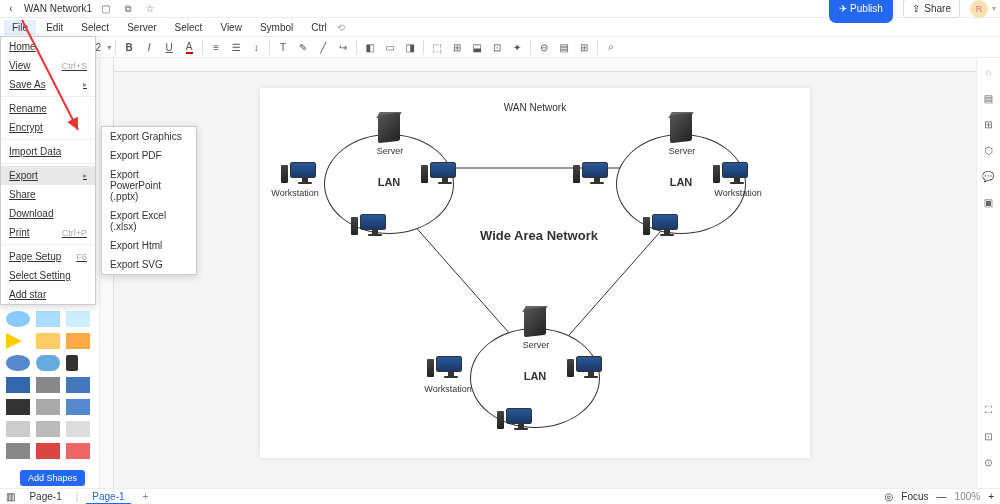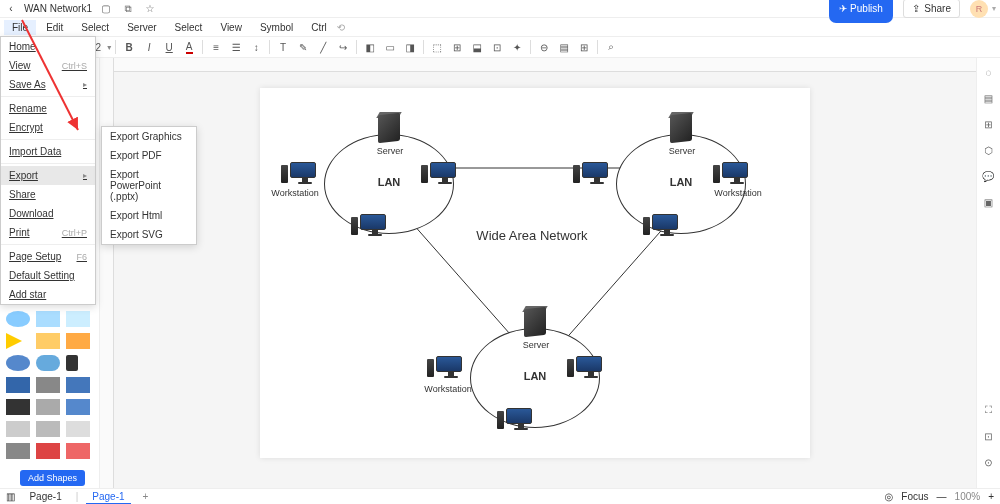--- a/index.html
+++ b/index.html
@@ -206,20 +206,21 @@
 
   <div class="canvas-wrap">
     <div class="ruler-h"></div>
     <div class="ruler-v"></div>
     <div class="canvas">
       <svg class="netlines">
         <line x1="130" y1="80" x2="430" y2="80" stroke="#333" stroke-width="1"></line>
         <line x1="130" y1="110" x2="280" y2="280" stroke="#333" stroke-width="1"></line>
         <line x1="430" y1="110" x2="280" y2="280" stroke="#333" stroke-width="1"></line>
       </svg>
+      <div class="label" style="top:14px;left:0;width:100%;font-size:10px">WAN Network</div>
 
       <div class="lan-circle" style="top:46px;left:64px;width:130px;height:100px"></div>
       <div class="lan-label" style="top:88px;left:64px;width:130px">LAN</div>
       <div class="server-icon" style="top:24px;left:116px">
           <div class="top"></div>
           <div class="body"></div>
         </div>
       <div class="label" style="top:58px;left:100px;width:60px">Server</div>
       <div class="ws-icon" style="top:74px;left:30px">
           <div class="cpu"></div>
@@ -288,21 +289,21 @@
           <div class="stand"></div>
           <div class="base"></div>
         </div>
       <div class="ws-icon" style="top:320px;left:246px">
           <div class="cpu"></div>
           <div class="screen"></div>
           <div class="stand"></div>
           <div class="base"></div>
         </div>
 
-      <div class="label" style="top:140px;left:212px;width:120px;font-size:13px;font-weight:normal;line-height:1.3">Wide Area Network</div>
+      <div class="label" style="top:140px;left:219px;width:120px;font-size:13px;font-weight:bold;line-height:1.3">Wide Area Network</div>
     </div>
   </div>
 
   <div class="rightpanel">
     <div class="rp">◌</div>
     <div class="rp">▤</div>
     <div class="rp">⊞</div>
     <div class="rp">⬡</div>
     <div class="rp">💬</div>
     <div class="rp">▣</div>
@@ -365,31 +366,32 @@
     <div class="ditem">
       <span>Print</span>
       <span class="shortcut">Ctrl+P</span>
     </div>
     <div class="dsep"></div>
     <div class="ditem">
       <span>Page Setup</span>
       <span class="shortcut">F6</span>
     </div>
     <div class="ditem">
-      <span>Default Setting</span>
+      <span>Select Setting</span>
     </div>
     <div class="ditem">
       <span>Add star</span>
     </div>
   </div>
 
 <div class="dropdown exportmenu" id="exportmenu">
     <div class="ditem">Export Graphics</div>
     <div class="ditem">Export PDF</div>
     <div class="ditem">Export PowerPoint (.pptx)</div>
+    <div class="ditem">Export Excel (.xlsx)</div>
     <div class="ditem">Export Html</div>
     <div class="ditem">Export SVG</div>
   </div>
 
 <svg class="red-arrow" width="80" height="120">
   <defs>
       <marker id="ah" markerWidth="8" markerHeight="8" refX="6" refY="3" orient="auto">
         <path d="M0,0 L6,3 L0,6 Z" fill="#e33"></path>
       </marker>
     </defs>

